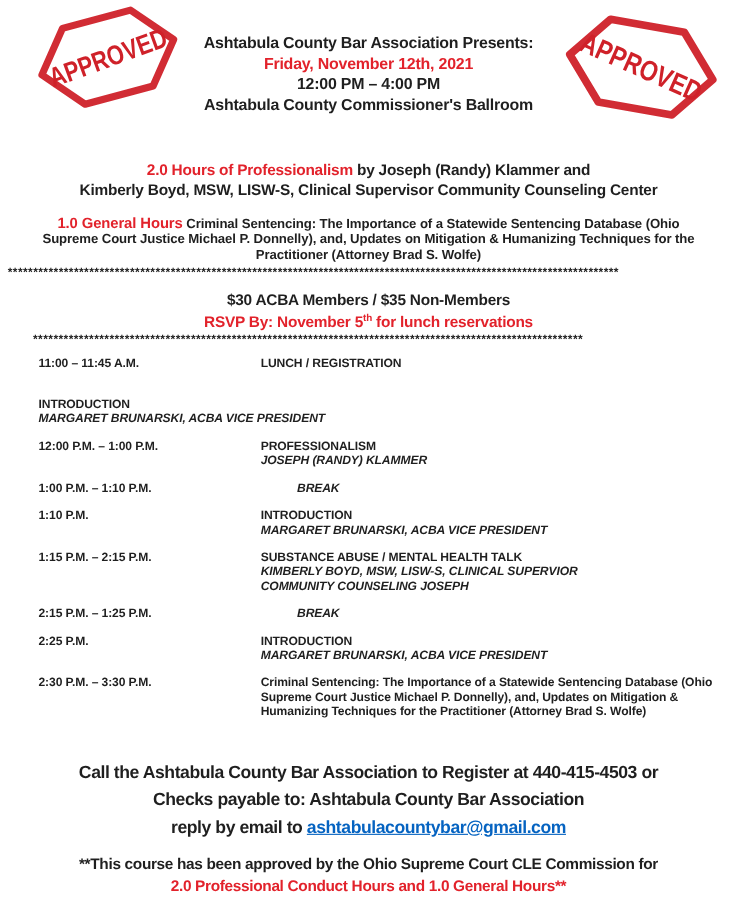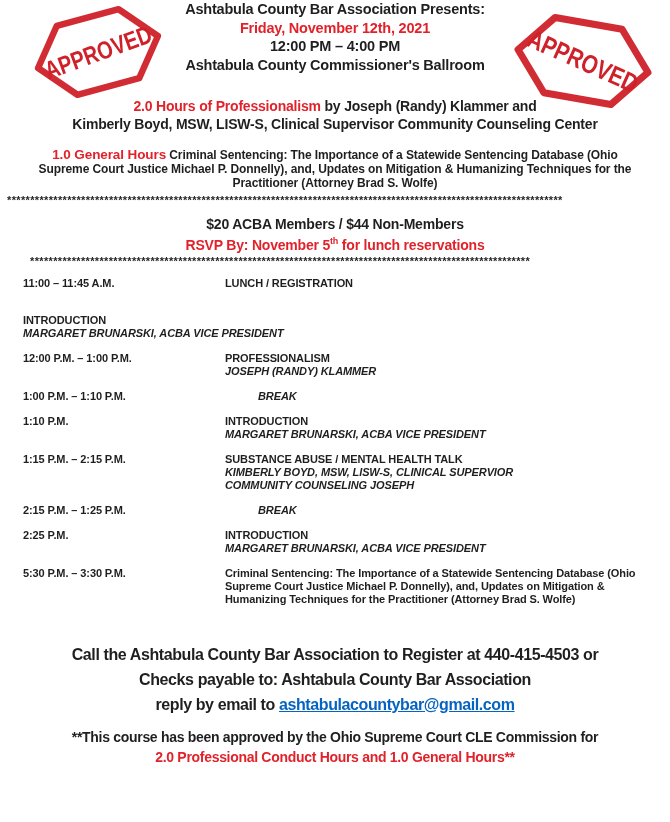--- a/index.html
+++ b/index.html
@@ -18,39 +18,39 @@
   .page{position:relative;width:670px;height:822px;overflow:hidden;}
   .center{text-align:center;}
   .red{color:var(--red);}
 
   
   .stamp{position:absolute;}
   .stamp-left{left:22px;top:0;}
   .stamp-right{left:500px;top:2px;}
 
   
-  .header{font-size:14.5px;line-height:18.5px;font-weight:700;letter-spacing:-0.2px;}
+  .header{padding-top:31px;font-size:14.5px;line-height:18.5px;font-weight:700;letter-spacing:-0.2px;}
   .header .hline{white-space:nowrap;}
 
   
-  .prof{margin-top:23px;font-size:14px;line-height:18px;font-weight:700;letter-spacing:-0.2px;}
+  .prof{margin-top:40px;font-size:14px;line-height:18px;font-weight:700;letter-spacing:-0.2px;}
   .general{margin-top:15px;font-size:12px;line-height:14px;font-weight:700;padding:0 26px;letter-spacing:-0.1px;}
   .general .lead{font-size:13.5px;}
 
   
   .sep{font-size:11px;font-weight:700;letter-spacing:0.35px;white-space:nowrap;overflow:hidden;height:13px;line-height:13px;}
   .sep1{margin-top:4px;padding:0 7px;}
   .sep2{margin-top:2px;padding:0 30px;}
 
   .pricing{margin-top:9px;font-size:14px;font-weight:700;letter-spacing:-0.2px;}
   .rsvp{margin-top:4px;font-size:14px;font-weight:700;letter-spacing:-0.2px;}
   .rsvp sup{font-size:9px;}
 
   
-  .schedule{margin-top:9px;padding-left:23px;}
+  .schedule{margin-top:9px;padding-left:35px;}
   .sched-row{display:flex;margin-bottom:12px;font-size:11px;line-height:13px;letter-spacing:-0.1px;}
   .sched-row:first-child{margin-bottom:24px;}
   .sched-time{flex:0 0 202px;font-weight:700;}
   .sched-detail{width:430px;}
   .sched-title{font-weight:700;}
   .sched-title.it{font-style:italic;margin-left:33px;}
   .sched-speaker{font-style:italic;font-weight:700;}
 
   
   .contact{margin-top:36px;font-size:16px;line-height:25px;font-weight:700;letter-spacing:-0.4px;}
@@ -91,21 +91,21 @@
     <div><span class="red">2.0 Hours of Professionalism</span><span> by Joseph (Randy) Klammer and</span></div>
     <div>Kimberly Boyd, MSW, LISW-S, Clinical Supervisor Community Counseling Center</div>
   </div>
 
   <div class="general center">
     <span class="lead red">1.0 General Hours</span><span> Criminal Sentencing: The Importance of a Statewide Sentencing Database (Ohio Supreme Court Justice Michael P. Donnelly), and, Updates on Mitigation &amp; Humanizing Techniques for the Practitioner (Attorney Brad S. Wolfe)</span>
   </div>
 
   <div class="sep sep1">************************************************************************************************************************</div>
 
-  <div class="pricing center">$20 ACBA Members / $44 Non-Members</div>
+  <div class="pricing center">$30 ACBA Members / $35 Non-Members</div>
 
   <div class="rsvp red center">
     <span>RSVP By: November 5</span><sup>th</sup><span> for lunch reservations</span>
   </div>
 
   <div class="sep sep2">************************************************************************************************************</div>
 
   <div class="schedule">
       <div class="sched-row">
         <div class="sched-time">11:00 – 11:45 A.M.</div>
@@ -154,21 +154,21 @@
         </div>
       </div>
       <div class="sched-row">
         <div class="sched-time">2:25 P.M.</div>
         <div class="sched-detail">
           <div class="sched-title">INTRODUCTION</div>
           <div class="sched-speaker">MARGARET BRUNARSKI, ACBA VICE PRESIDENT</div>
         </div>
       </div>
       <div class="sched-row">
-        <div class="sched-time">5:30 P.M. – 3:30 P.M.</div>
+        <div class="sched-time">2:30 P.M. – 3:30 P.M.</div>
         <div class="sched-detail">
           <div class="sched-title wrap">Criminal Sentencing: The Importance of a Statewide Sentencing Database (Ohio Supreme Court Justice Michael P. Donnelly), and, Updates on Mitigation &amp; Humanizing Techniques for the Practitioner (Attorney Brad S. Wolfe)</div>
         </div>
       </div>
     </div>
 
   <div class="contact center">
     <div>Call the Ashtabula County Bar Association to Register at 440-415-4503 or</div>
     <div>Checks payable to: Ashtabula County Bar Association</div>
     <div><span>reply by email to </span><a class="email-link">ashtabulacountybar@gmail.com</a></div>

